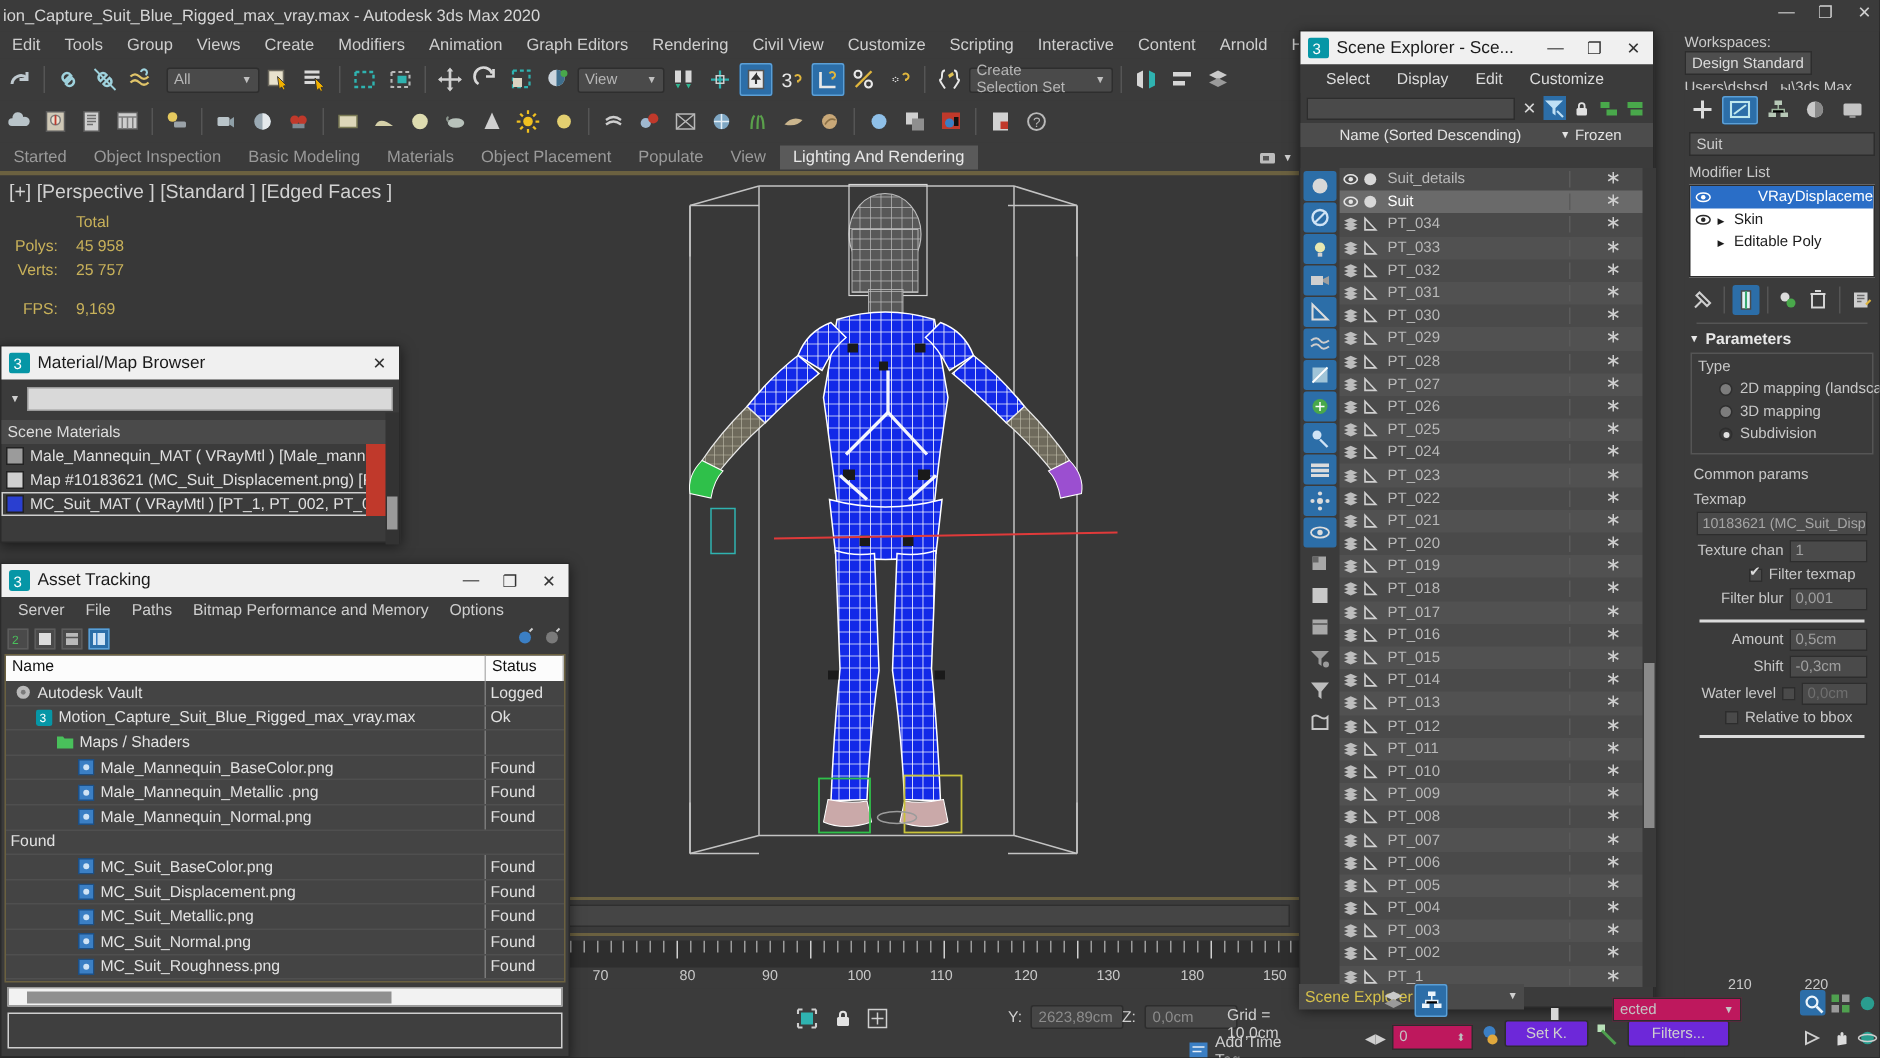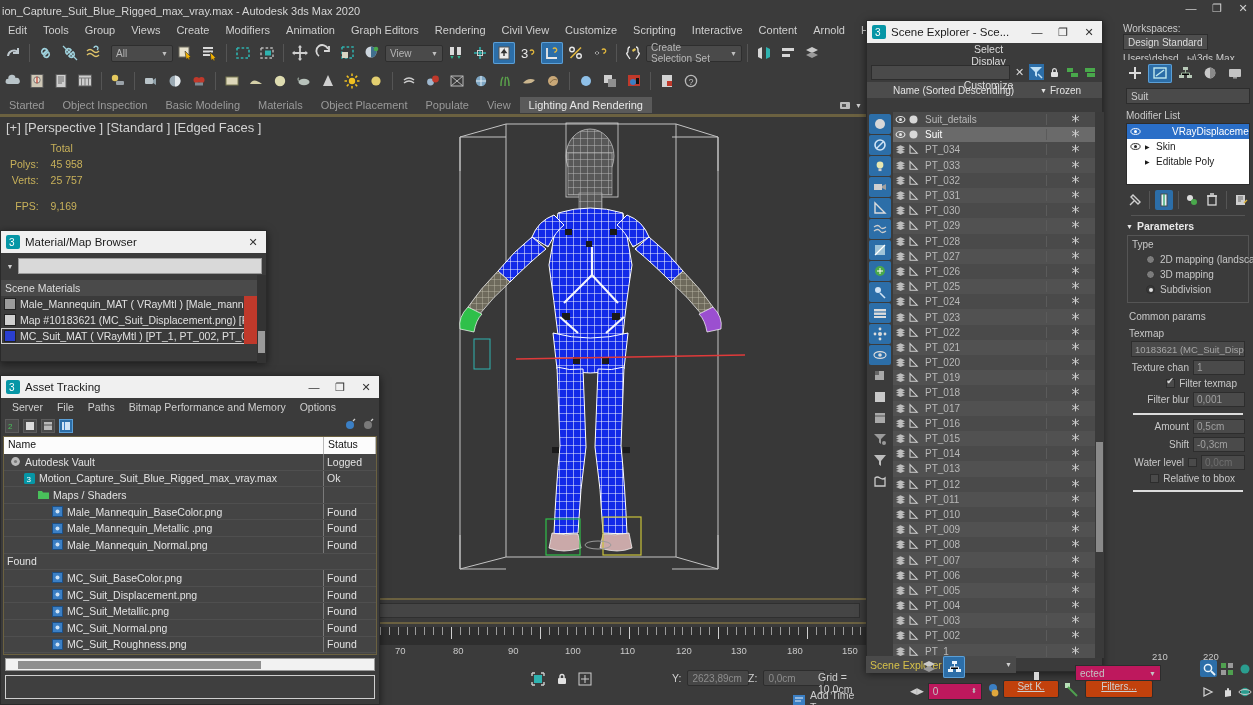--- a/index.html
+++ b/index.html
@@ -133,21 +133,21 @@
   #at .hdr .c2 { width:52px;}
   #at .r { display:flex; height:16.6px; font-size:10.5px; color:#e2e2e2; border-bottom:1px solid #4f4f4f;}
   #at .r .c1 { flex:1; display:flex; align-items:center; gap:4px; border-right:1px solid #7a7a7a; overflow:hidden; white-space:nowrap;}
   #at .r .c2 { width:52px; display:flex; align-items:center; padding-left:3px;}
   #at .hsb { margin:3px 4px 0 4px; height:13px; background:#f2f2f2; border:1px solid #9b9b9b; position:relative;}
   #at .hsb i { position:absolute; left:12px; top:2px; width:243px; height:8px; background:#8f8f8f; display:block;}
   #at .foot { margin:4px 4px 0 4px; height:24px; background:#3f3f3f; border:1px solid #cfcfcf;}
 
   
   #se { left:866px; top:20px; width:237px; height:652px; border:1px solid #2a2a2a;}
-  #se .menu { height:19px; background:#3b3b3b; display:flex; align-items:center; padding-left:8px;flex-direction:column;}
+  #se .menu { height:19px; background:#3b3b3b; display:flex; align-items:center; padding-left:8px;}
   #se .menu span { font-size:10.5px; color:#dcdcdc; padding:0 9px;}
   #se .srch { height:20px; display:flex; align-items:center; padding:0 4px; gap:3px;}
   #se .srch .fld { width:148px; height:15px; background:#4a4a4a; border:1px solid #2d2d2d;}
   #se .srch .x { width:13px; text-align:center; color:#d8d8d8; font-size:11px;}
   #se .srch .ib { width:16px; height:16px; display:flex; align-items:center; justify-content:center;}
   #se .srch .ib.on { background:#2c6ea8;}
   #se .colhdr { height:16px; background:#4c4c4c; display:flex; align-items:center; font-size:10px; color:#e3e3e3; padding-left:26px;}
   #se .colhdr .cn { flex:1;}
   #se .colhdr .cf { width:62px; display:flex; align-items:center; gap:3px;}
   #se .body { position:absolute; left:0; top:91px; width:237px; height:546px; display:flex;}
@@ -201,21 +201,21 @@
   .rbottom { position:absolute; left:1123px; top:660px; width:130px; height:45px; background:#3b3b3b;}
 
   
   .navicons { position:absolute; left:1200px; top:660px; width:53px; height:45px; display:grid; grid-template-columns:repeat(3,1fr); gap:1px;}
   .navicons .ni { width:17px; height:17px; display:flex; align-items:center; justify-content:center; border-radius:2px;}
   .navicons .ni.on { background:#2c6ea8;}
 
   
   .animctl { position:absolute; left:900px; top:660px; width:225px; height:45px;}
   .ac-box { height:17px; background:#be185d; border:1px solid #2d2d2d; font-size:10px; color:#c4c4c4; display:flex; align-items:center; padding:0 4px; justify-content:space-between;}
-  .btn3d { background:#c2410c; border:1px solid #2d2d2d; color:#cfcfcf; font-size:10px; height:18px; display:flex; align-items:flex-start; justify-content:center; border-radius:2px;text-decoration:underline;}
+  .btn3d { background:#6d28d9; border:1px solid #2d2d2d; color:#cfcfcf; font-size:10px; height:18px; display:flex; align-items:center; justify-content:center; border-radius:2px;}
   .setk { position:absolute; left:1003px; top:680px; width:56px; height:20px;}
   .bigplus { position:absolute; left:1020px; top:667px; width:32px; height:32px;}
 
   .sceneexp-tab { position:absolute; left:866px; top:656px; width:150px; height:17px; background:#4a4a4a; display:flex; align-items:center; padding-left:4px;}
   .sceneexp-tab span { font-size:10.5px; color:#d6c14a;}
   .sceneexp-tab .tri { margin-left:auto; margin-right:4px; font-size:7px; color:#d0d0d0;}
 </style>
 </head>
 <body>
 

